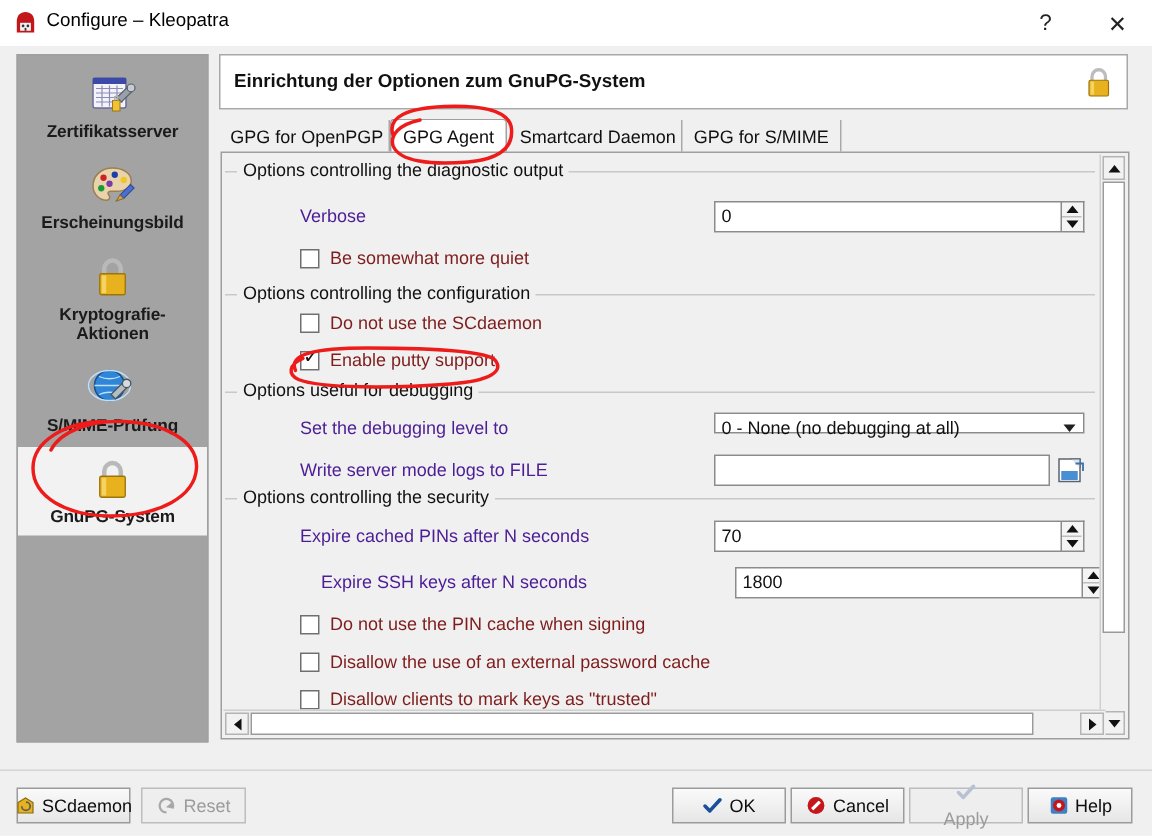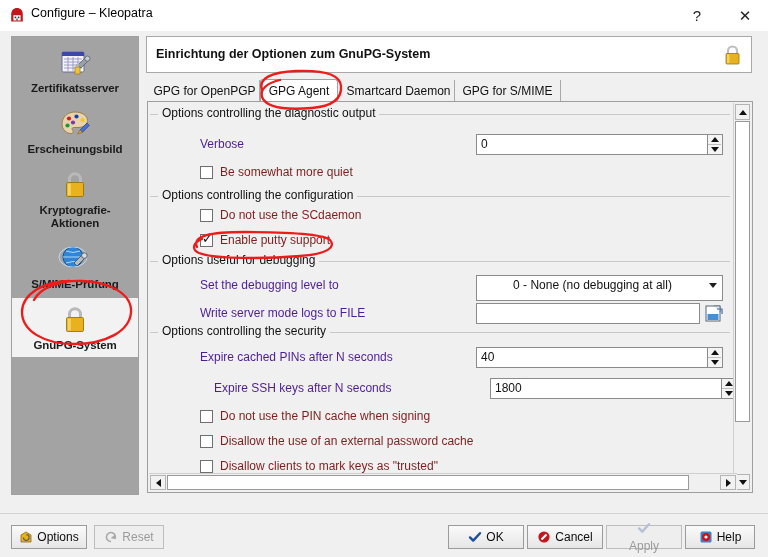--- a/index.html
+++ b/index.html
@@ -159,27 +159,26 @@
   }
   .spin .up, .spin .dn {
     position:absolute; left:0; width:13px; height:9px;
     display:flex; align-items:center; justify-content:center;
     font-size:6px; color:#222; line-height:1;
   }
   .spin .up { top:0; border-bottom:1px solid #bdbdbd; }
   .spin .dn { top:10px; }
 
   .combo {
-    position:absolute; height:26px;
+    position:absolute; height:14px;
     background:#ffffff;
     border:1px solid #8b8b8b;
     box-sizing:border-box;
     font-size:12px; color:#111;
     padding:2px 18px 0 4px;
-    text-align:center;
   }
   .combo-arrow {
     position:absolute; right:3px; top:7px;
     width:0;height:0;
     border-left:4px solid transparent;
     border-right:4px solid transparent;
     border-top:5px solid #202020;
   }
 
   .cbrow { position:absolute; height:18px; }
@@ -457,21 +456,21 @@
               </svg>
             </span>
           </div>
 
           <div class="group" style="top:228px;">
             <div class="group-line"></div>
             <div class="group-title">Options controlling the security</div>
           </div>
           <div class="row" style="left:8px; top:243px; width:570px;">
             <span class="row-label" style="left:42px;">Expire cached PINs after N seconds</span>
-            <div class="textfield" style="left:318px;top:0;width:232px;">40</div>
+            <div class="textfield" style="left:318px;top:0;width:232px;">70</div>
             <div class="spin" style="left:550px;top:0;">
               <div class="up">
                   <div class="tri-up"></div>
                 </div>
               <div class="dn">
                   <div class="tri-dn"></div>
                 </div>
             </div>
           </div>
           <div class="row" style="left:22px; top:274px; width:570px;">
@@ -526,21 +525,21 @@
   </div>
 
   <div class="buttonbar">
     <div class="btn" style="left:11px;width:76px;">
       <span class="bi">
         <svg width="14" height="14" viewBox="0 0 14 14">
           <path d="M2 5 L7 2 L12 5 L12 12 L2 12 Z" fill="#e8b21e" stroke="#8a6c10" stroke-width="0.8"></path>
           <path d="M4.5 7.5 a2.8 2.8 0 1 0 2.8 -2.8" fill="none" stroke="#5f5f5f" stroke-width="1.2"></path>
         </svg>
       </span>
-      <span>Options</span>
+      <span>SCdaemon</span>
     </div>
     <div class="btn disabled" style="left:94px;width:70px;">
       <span class="bi">
         <svg width="14" height="14" viewBox="0 0 14 14">
           <path d="M11 9 a4.5 4.5 0 1 0 -4 2.6" fill="none" stroke="#a8a8a8" stroke-width="1.5"></path>
           <path d="M11.4 4.2 L11 9 L6.6 8.2 Z" fill="#a8a8a8"></path>
         </svg>
       </span>
       <span>Reset</span>
     </div>

